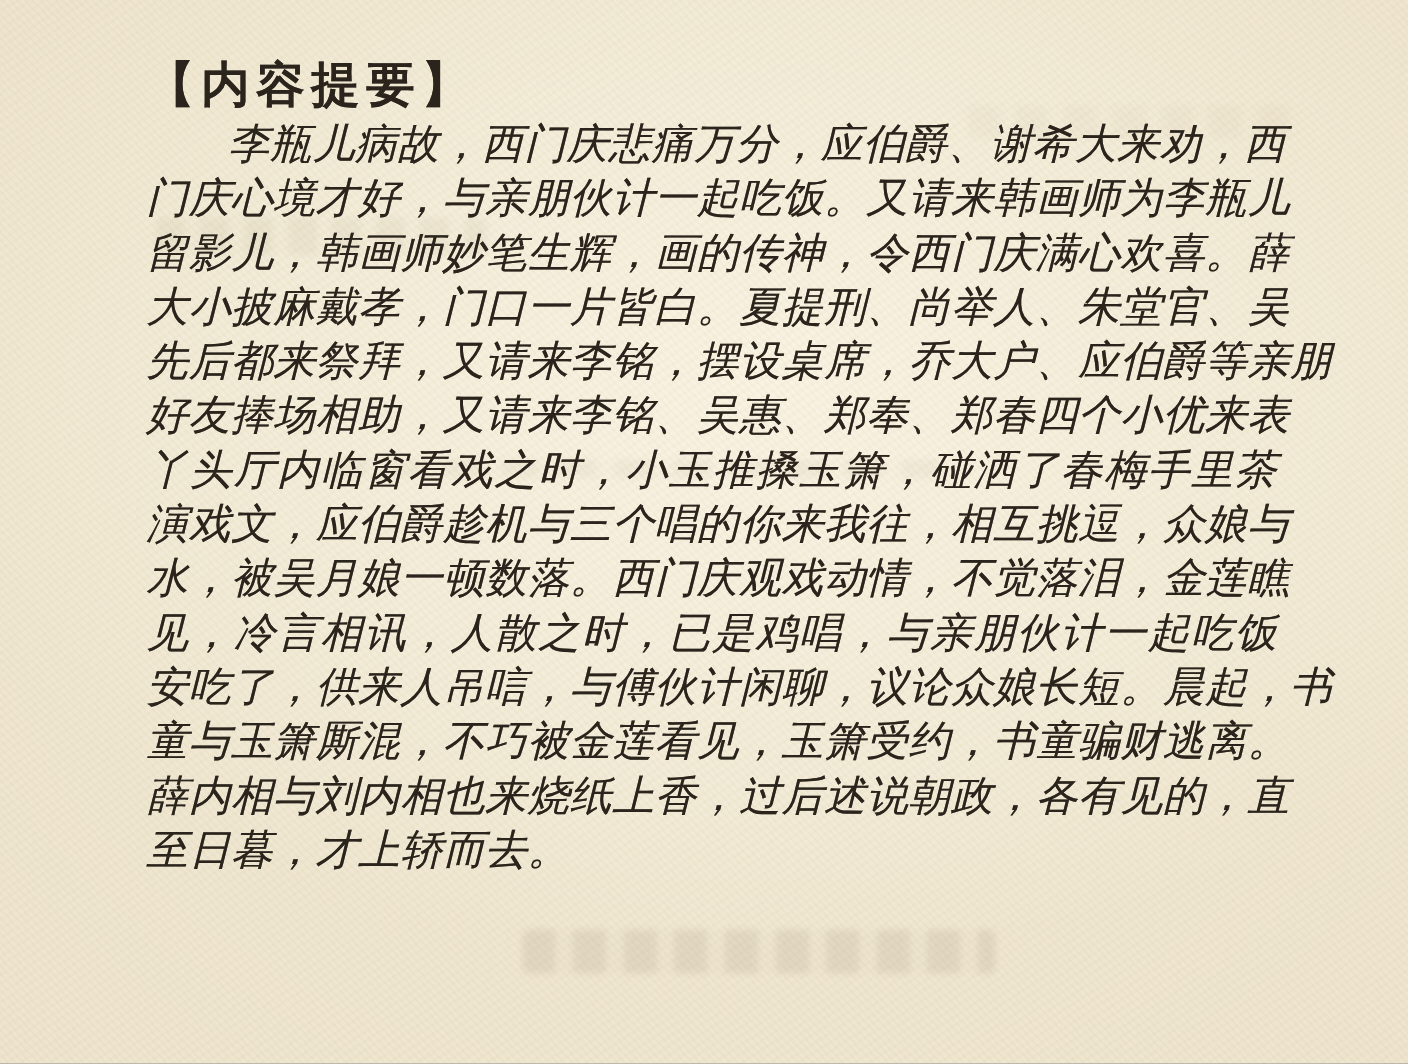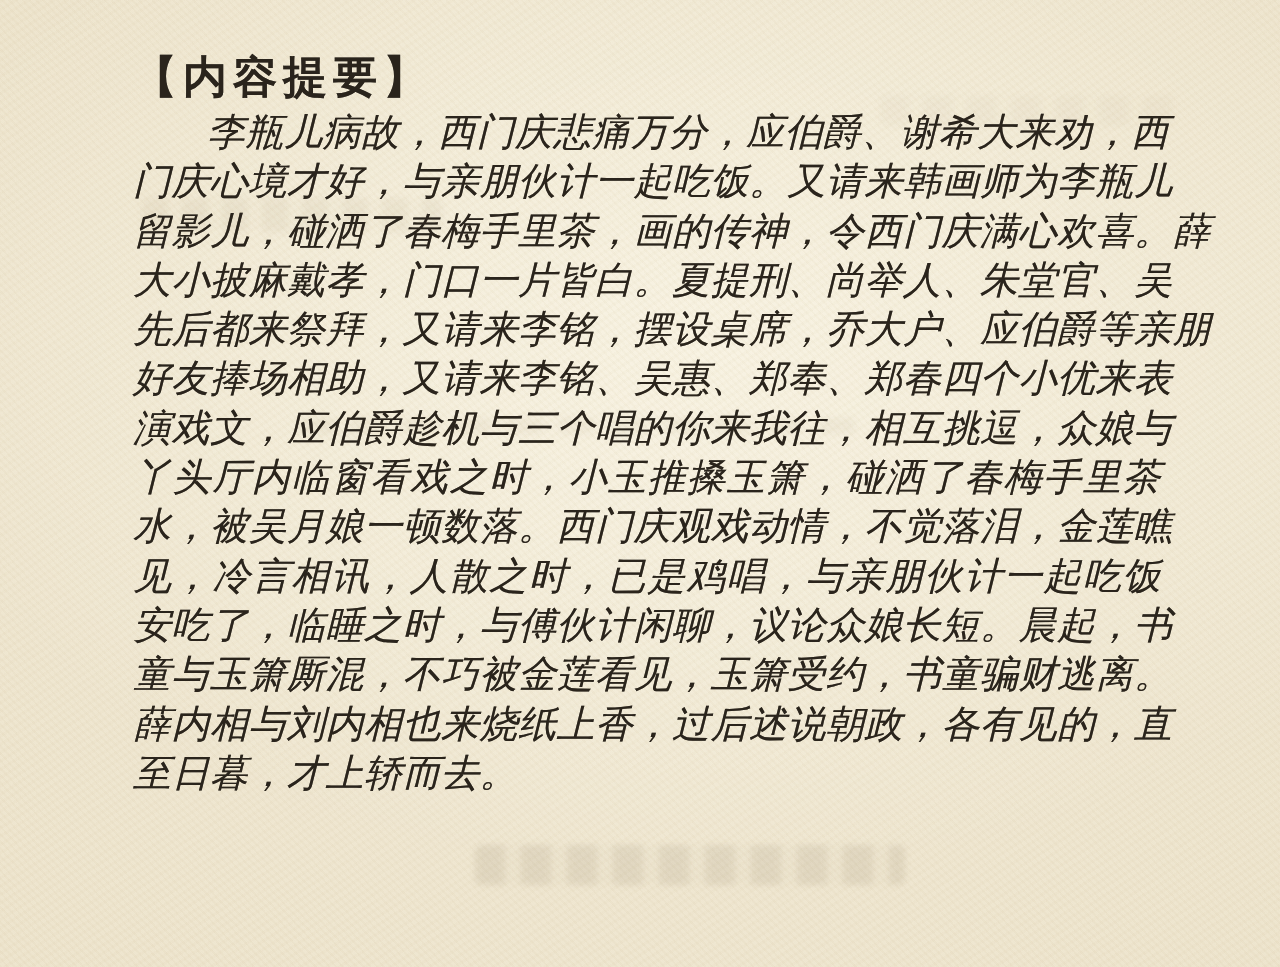--- a/index.html
+++ b/index.html
@@ -103,27 +103,27 @@
   <div class="smudge smudge-1"></div>
   <div class="smudge smudge-2"></div>
   <div class="smudge smudge-3"></div>
   <div class="smudge smudge-4"></div>
 
   <div class="content">
     <div class="heading">【内容提要】</div>
     <div class="para">
       <div class="line first">李瓶儿病故，西门庆悲痛万分，应伯爵、谢希大来劝，西</div>
       <div class="line">门庆心境才好，与亲朋伙计一起吃饭。又请来韩画师为李瓶儿</div>
-      <div class="line">留影儿，碰洒了春梅手里茶，画的传神，令西门庆满心欢喜。薛</div>
+      <div class="line">留影儿，韩画师妙笔生辉，画的传神，令西门庆满心欢喜。薛</div>
       <div class="line">大小披麻戴孝，门口一片皆白。夏提刑、尚举人、朱堂官、吴</div>
       <div class="line">先后都来祭拜，又请来李铭，摆设桌席，乔大户、应伯爵等亲朋</div>
       <div class="line">好友捧场相助，又请来李铭、吴惠、郑奉、郑春四个小优来表</div>
+      <div class="line">丫头厅内临窗看戏之时，小玉推搡玉箫，碰洒了春梅手里茶</div>
       <div class="line">演戏文，应伯爵趁机与三个唱的你来我往，相互挑逗，众娘与</div>
-      <div class="line">丫头厅内临窗看戏之时，小玉推搡玉箫，碰洒了春梅手里茶</div>
       <div class="line">水，被吴月娘一顿数落。西门庆观戏动情，不觉落泪，金莲瞧</div>
       <div class="line">见，冷言相讯，人散之时，已是鸡唱，与亲朋伙计一起吃饭</div>
-      <div class="line">安吃了，临睡之时，与傅伙计闲聊，议论众娘长短。晨起，书</div>
+      <div class="line">安吃了，供来人吊唁，与傅伙计闲聊，议论众娘长短。晨起，书</div>
       <div class="line">童与玉箫厮混，不巧被金莲看见，玉箫受约，书童骗财逃离。</div>
       <div class="line">薛内相与刘内相也来烧纸上香，过后述说朝政，各有见的，直</div>
       <div class="line last">至日暮，才上轿而去。</div>
     </div>
   </div>
 </div>
 
 </body></html>

